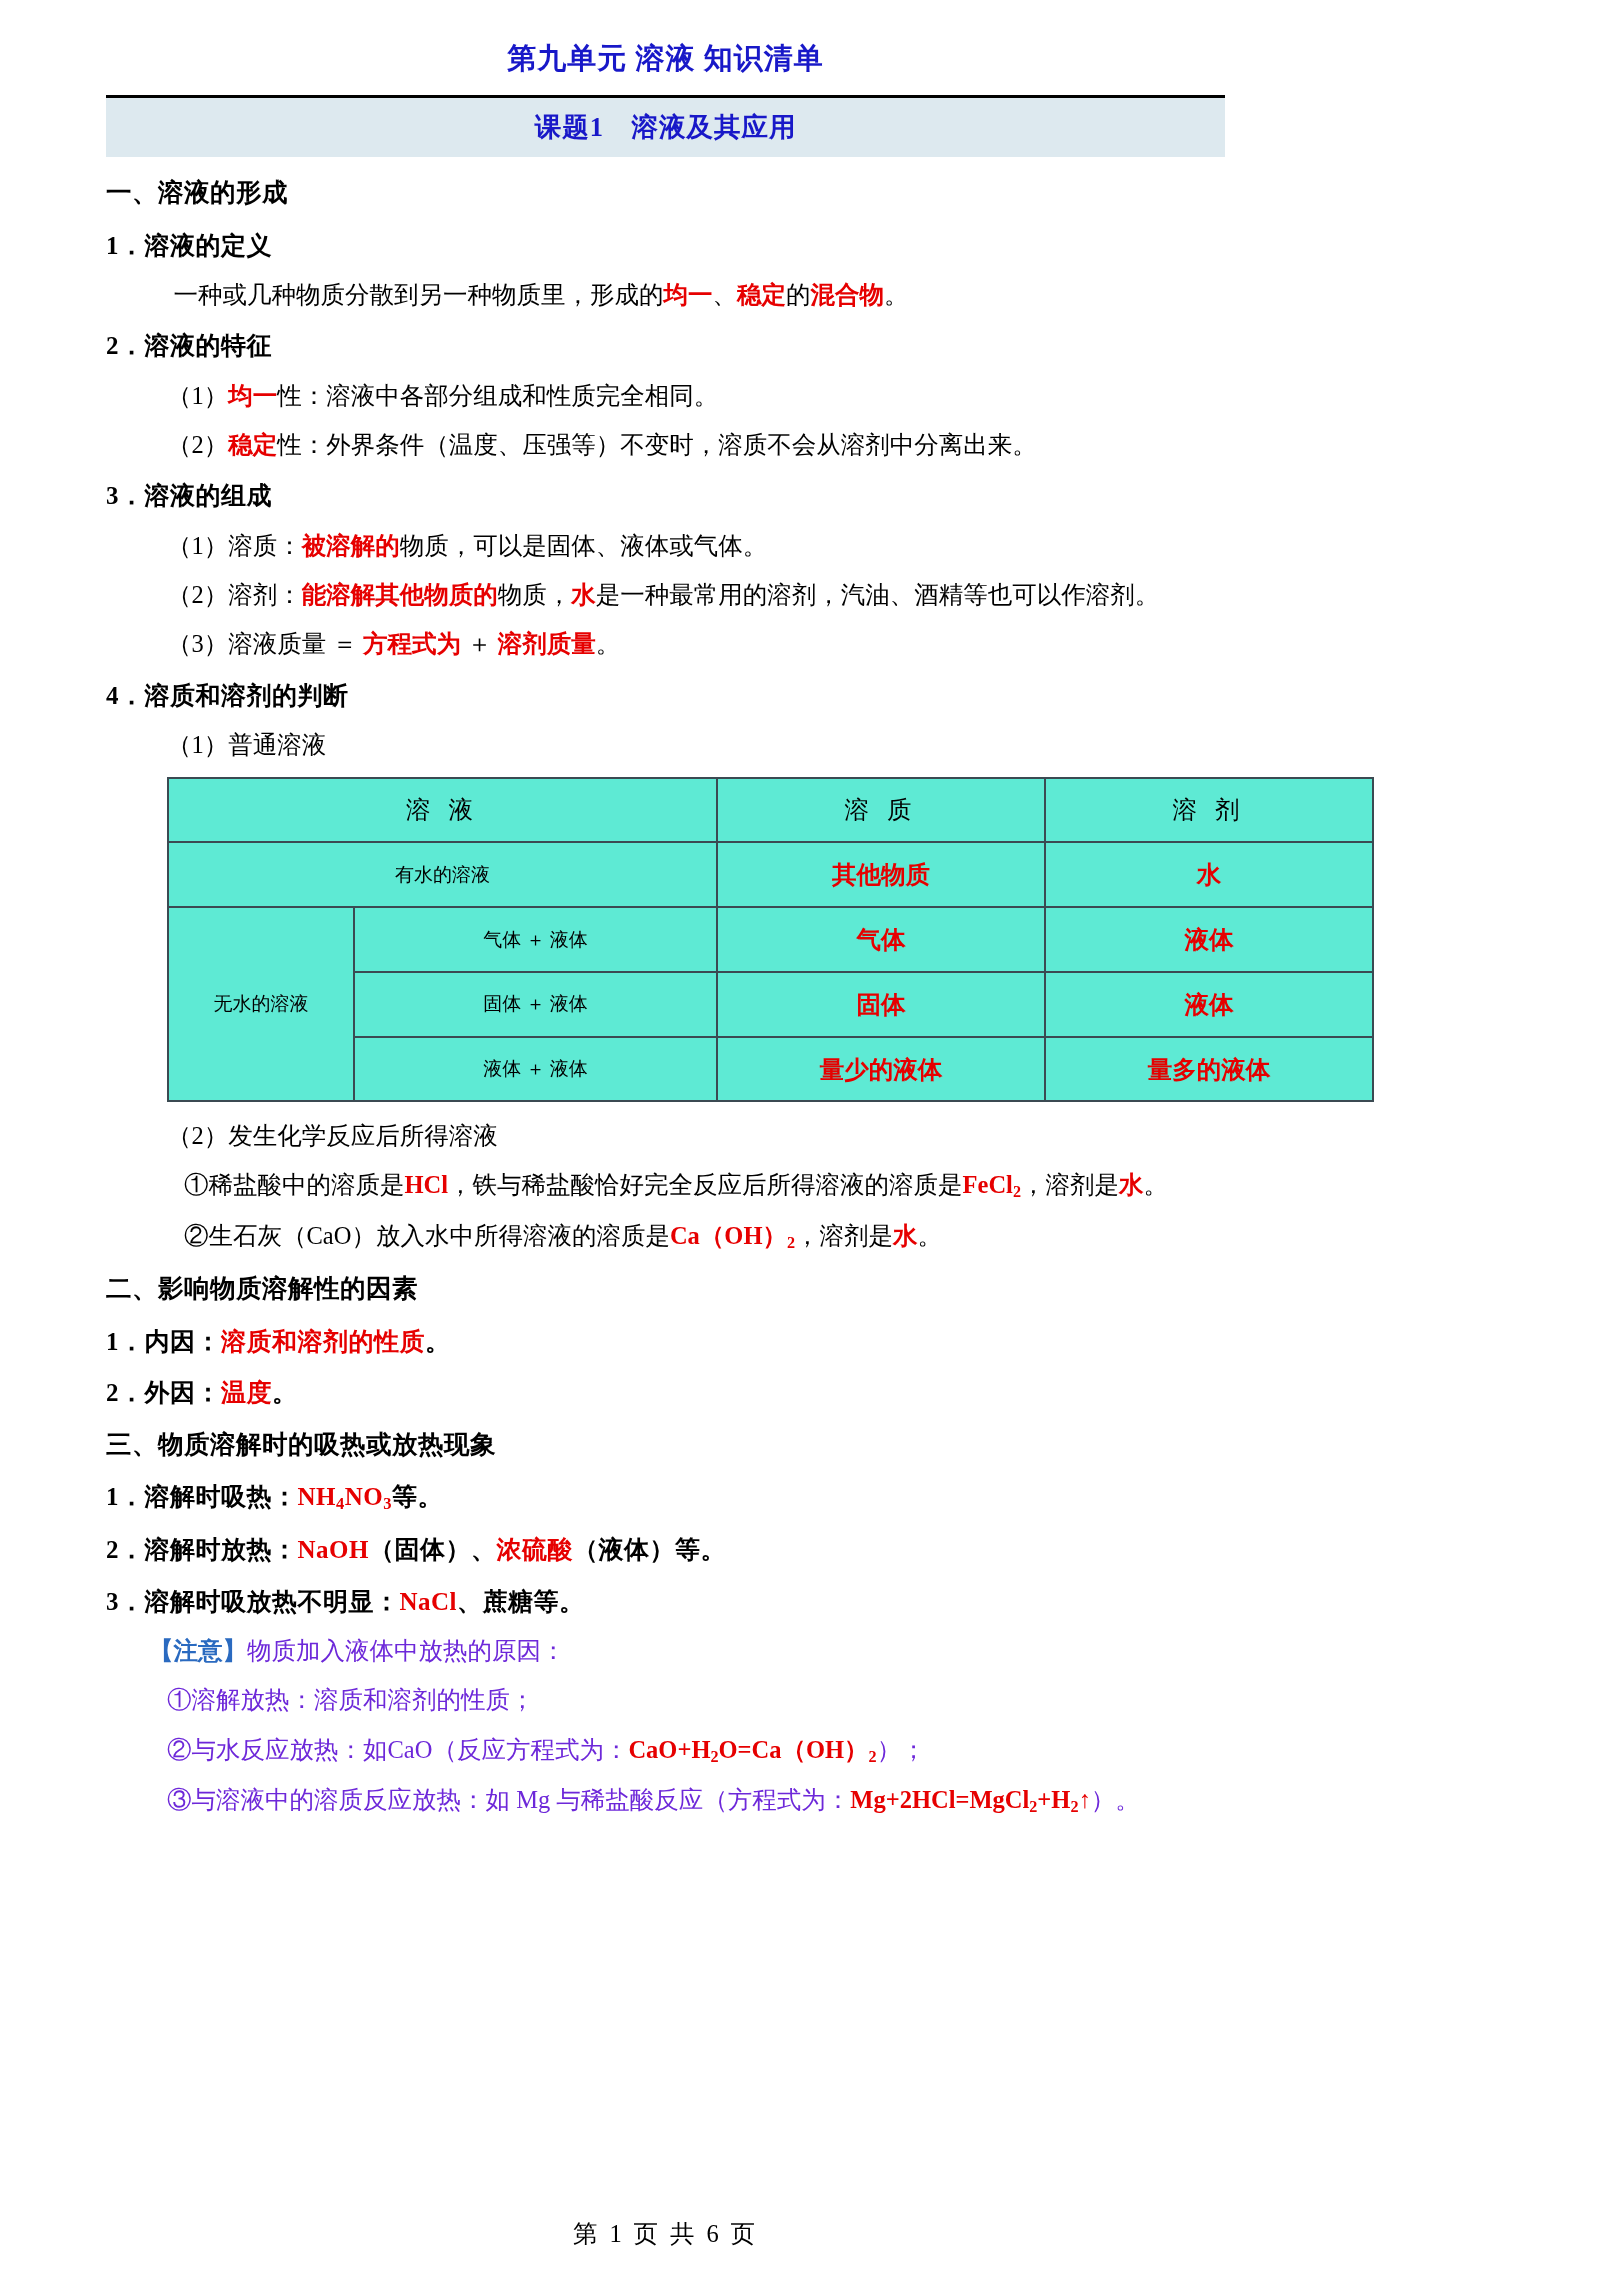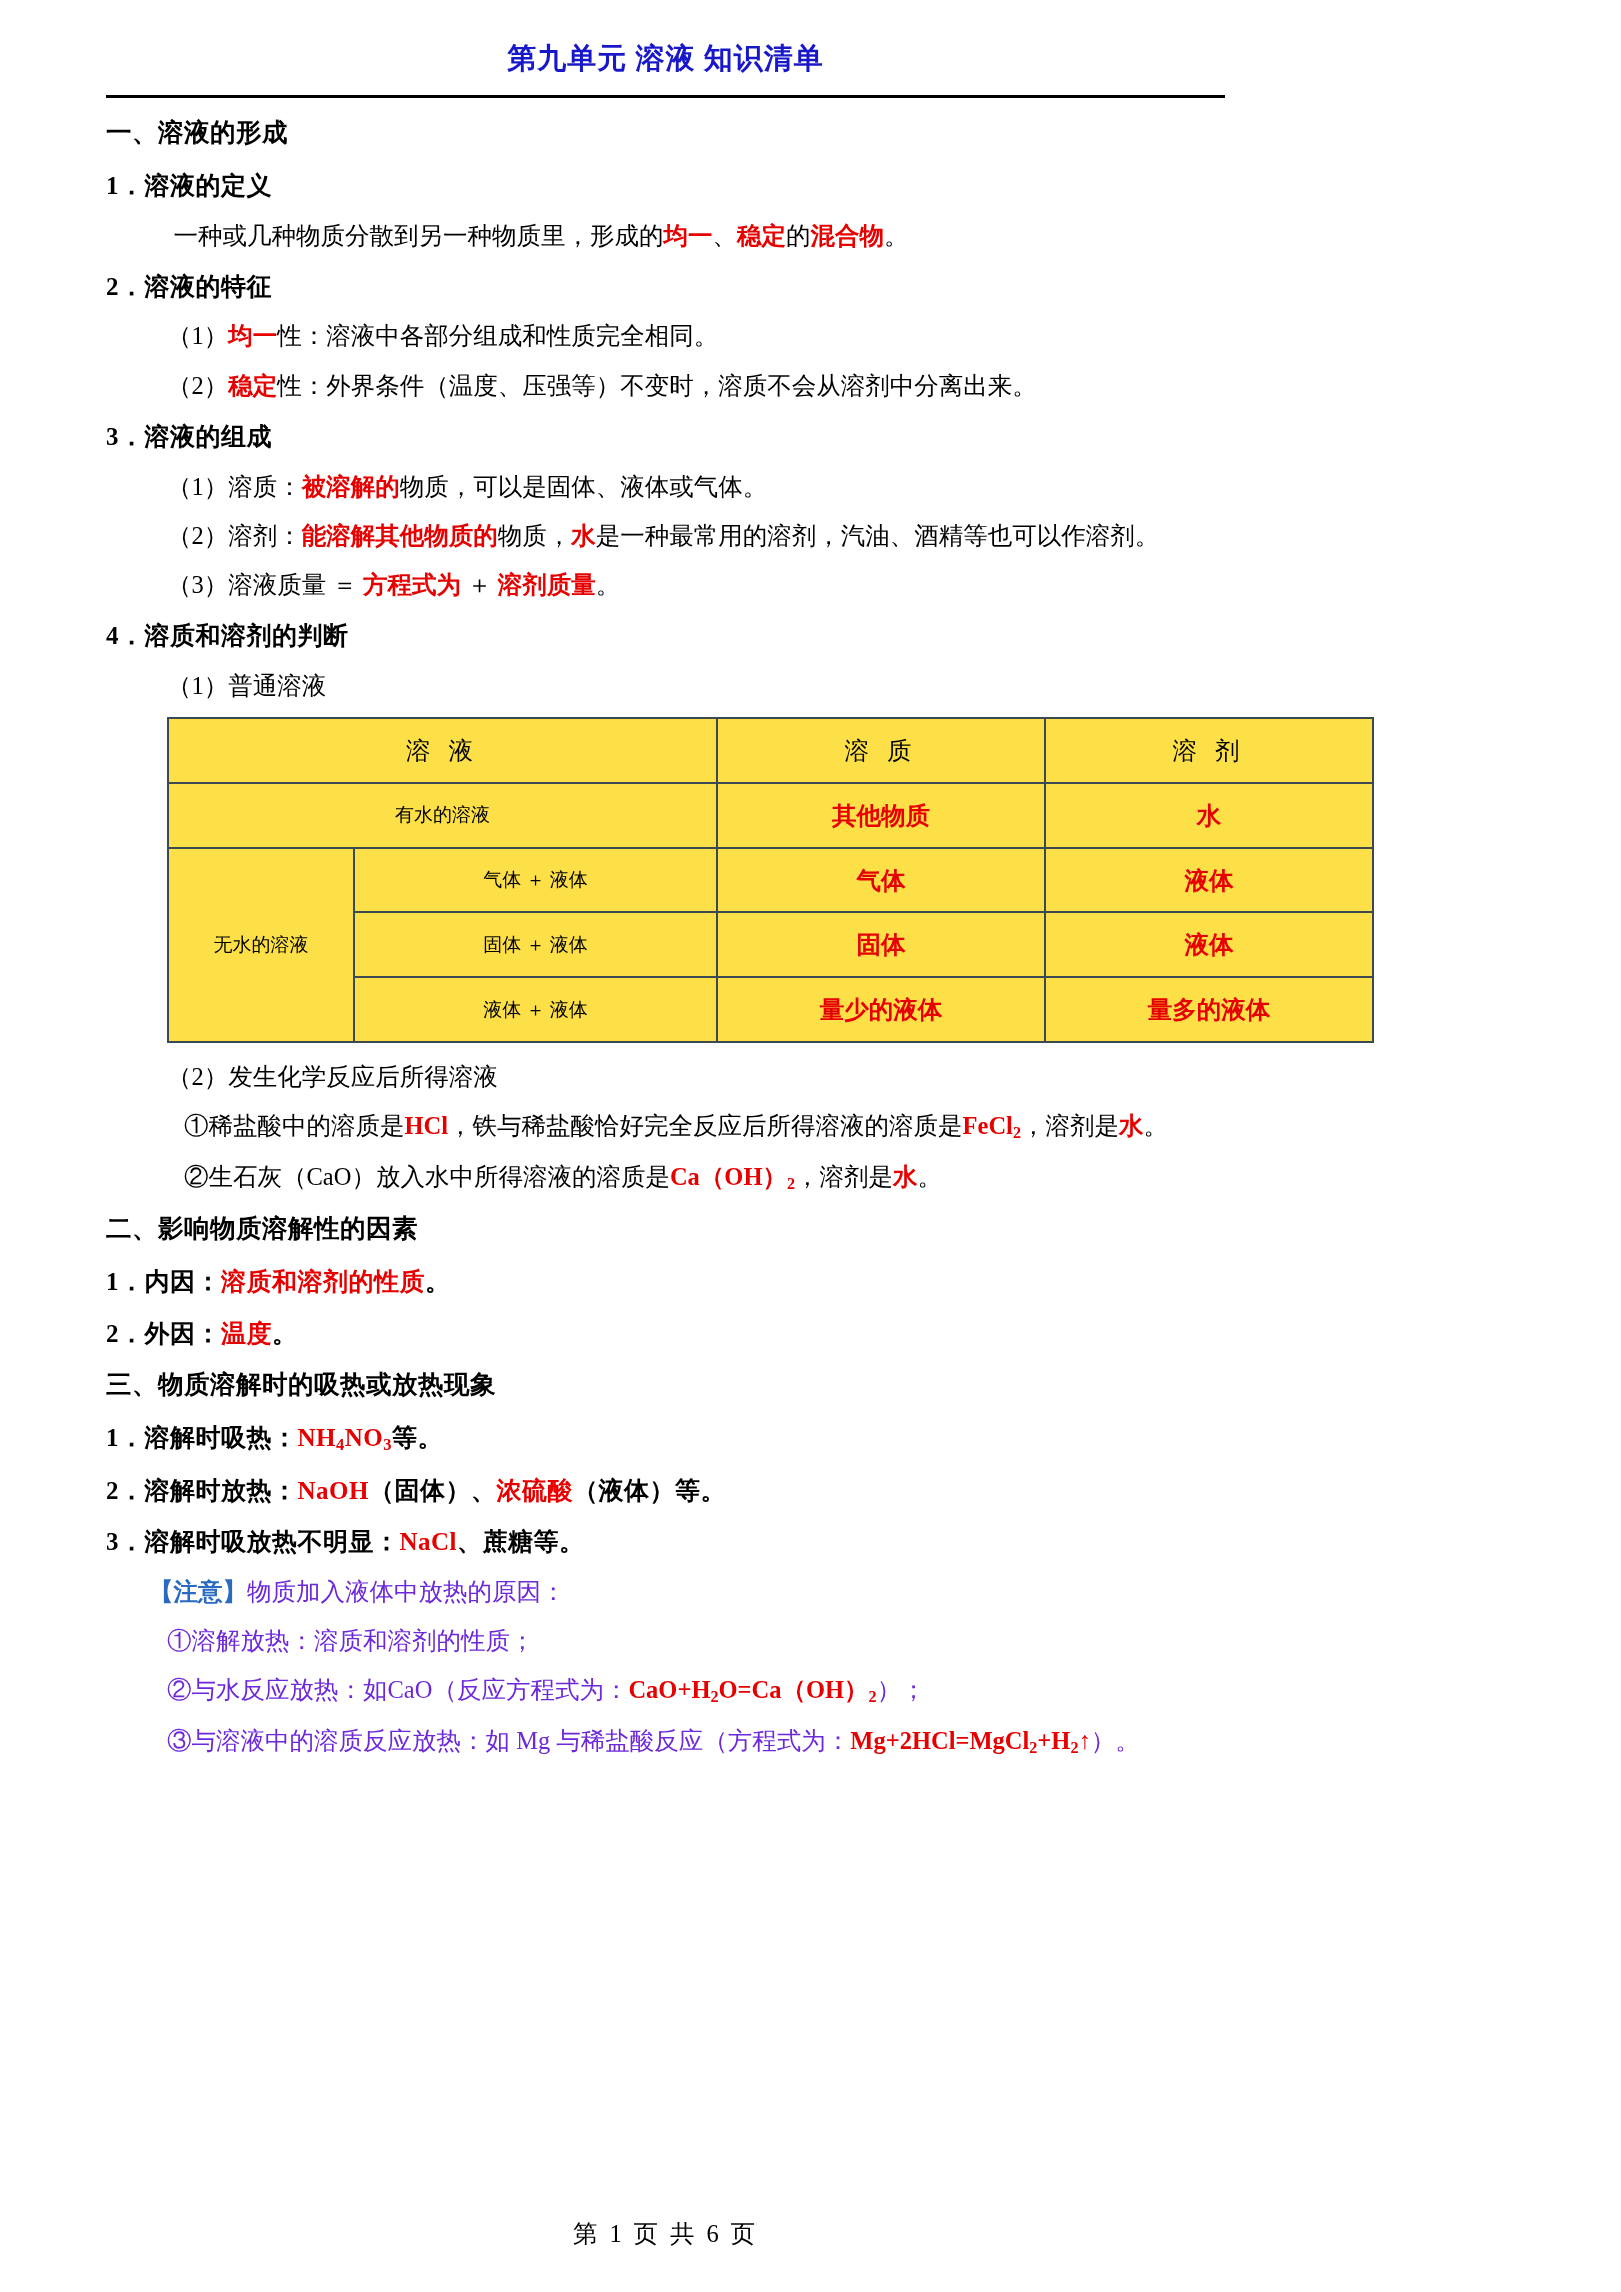--- a/index.html
+++ b/index.html
@@ -91,21 +91,21 @@
     border-collapse: collapse;
     table-layout: fixed;
     width: 1206px;
     font-size: 24.5px;
   }
   table.kv td {
     border: 2px solid #3b4a52;
     text-align: center;
     height: 51px;
     padding: 5.9px 3.9px;
-    background: #fde047;
+    background: #5eead4;
   }
   td.hd {
     background: #dbe8ef;
     font-size: 24.5px;
     letter-spacing: 5.9px;
   }
   td.lbl {
     background: #dbe8ef;
     font-size: 19px;
   }
@@ -124,20 +124,21 @@
     letter-spacing: 2.9px;
   }
 </style>
 </head>
 <body>
 
 <div class="page">
 
   <div class="doc-title">第九单元 溶液 知识清单</div>
   <hr class="hrule">
+  <div class="lesson-bar">课题1　溶液及其应用</div>
 
   <div class="h-sec">一、溶液的形成</div>
 
   <div class="h-sub">1．溶液的定义</div>
   <div class="para indent1">
     　<span>一种或几种物质分散到另一种物质里，形成的</span><span class="red">均一</span><span>、</span><span class="red">稳定</span><span>的</span><span class="red">混合物</span><span>。</span>
   </div>
 
   <div class="h-sub">2．溶液的特征</div>
   <div class="para indent2">

